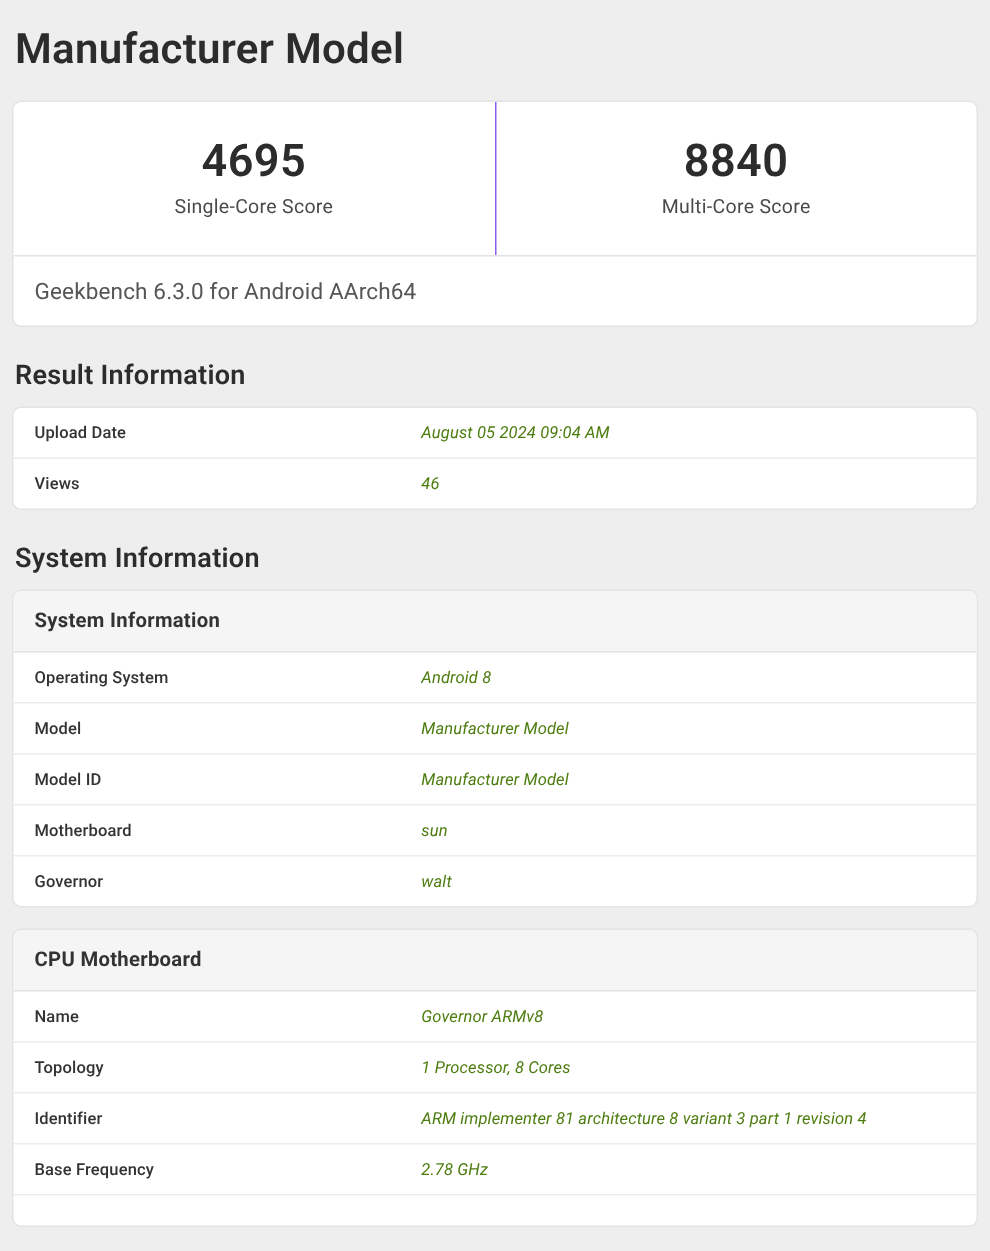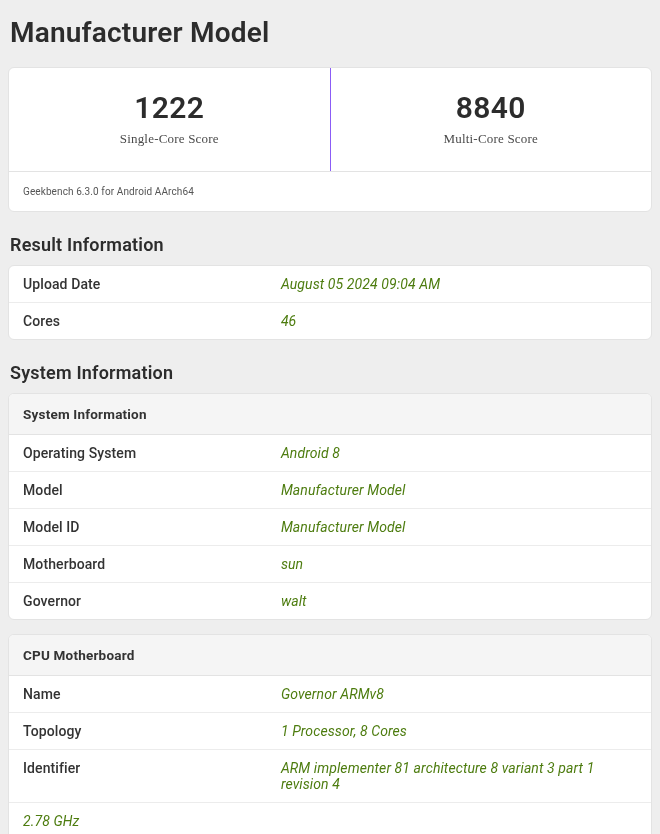--- a/index.html
+++ b/index.html
@@ -40,25 +40,24 @@
     font-size: 30px;
     font-weight: 600;
     color: #2c2c2c;
     letter-spacing: 0.3px;
   }
   .score-label {
     font-size: 13px;
     color: #4a4a4a;
     margin-top: 6px;
     letter-spacing: 0.2px;
-    font-family: Liberation Serif, serif;
   }
   .bench-version {
     padding: 14px 14px;
-    font-size: 10px;
+    font-size: 15px;
     color: #555;
     letter-spacing: 0.1px;
   }
   h2.section-title {
     font-size: 18px;
     font-weight: 600;
     color: #2c2c2c;
     margin: 22px 0 10px 2px;
     letter-spacing: 0.2px;
   }
@@ -74,21 +73,21 @@
     padding: 12px 14px;
     font-size: 13.5px;
     font-weight: 700;
     color: #333;
     border-bottom: 1px solid #e3e3e3;
     letter-spacing: 0.2px;
   }
   .row {
     display: flex;
     padding: 10px 14px;
-    font-size: 14px;
+    font-size: 11px;
     border-bottom: 1px solid #ececec;
   }
   .row:last-child { border-bottom: none; }
   .row .key {
     width: 42%;
     color: #333;
     font-weight: 500;
     letter-spacing: 0.1px;
   }
   .row .val {
@@ -99,39 +98,39 @@
   }
 </style>
 </head>
 <body>
 
 <h1 class="page-title">Manufacturer Model</h1>
 
 <div class="card">
   <div class="scores">
     <div class="score-col">
-      <div class="score-num">1222</div>
+      <div class="score-num">4695</div>
       <div class="score-label">Single-Core Score</div>
     </div>
     <div class="score-col">
       <div class="score-num">8840</div>
       <div class="score-label">Multi-Core Score</div>
     </div>
   </div>
   <div class="bench-version">Geekbench 6.3.0 for Android AArch64</div>
 </div>
 
 <h2 class="section-title">Result Information</h2>
 <div class="table-card">
   <div class="row">
     <div class="key">Upload Date</div>
     <div class="val">August 05 2024 09:04 AM</div>
   </div>
   <div class="row">
-    <div class="key">Cores</div>
+    <div class="key">Views</div>
     <div class="val">46</div>
   </div>
 </div>
 
 <h2 class="section-title">System Information</h2>
 
 <div class="table-card">
   <div class="table-header">System Information</div>
   <div class="row">
     <div class="key">Operating System</div>
@@ -163,20 +162,21 @@
   </div>
   <div class="row">
     <div class="key">Topology</div>
     <div class="val">1 Processor, 8 Cores</div>
   </div>
   <div class="row">
     <div class="key">Identifier</div>
     <div class="val">ARM implementer 81 architecture 8 variant 3 part 1 revision 4</div>
   </div>
   <div class="row">
+    <div class="key">Base Frequency</div>
     <div class="val">2.78 GHz</div>
   </div>
   <div class="row">
     
     
   </div>
 
 </div>
 
 </body></html>

